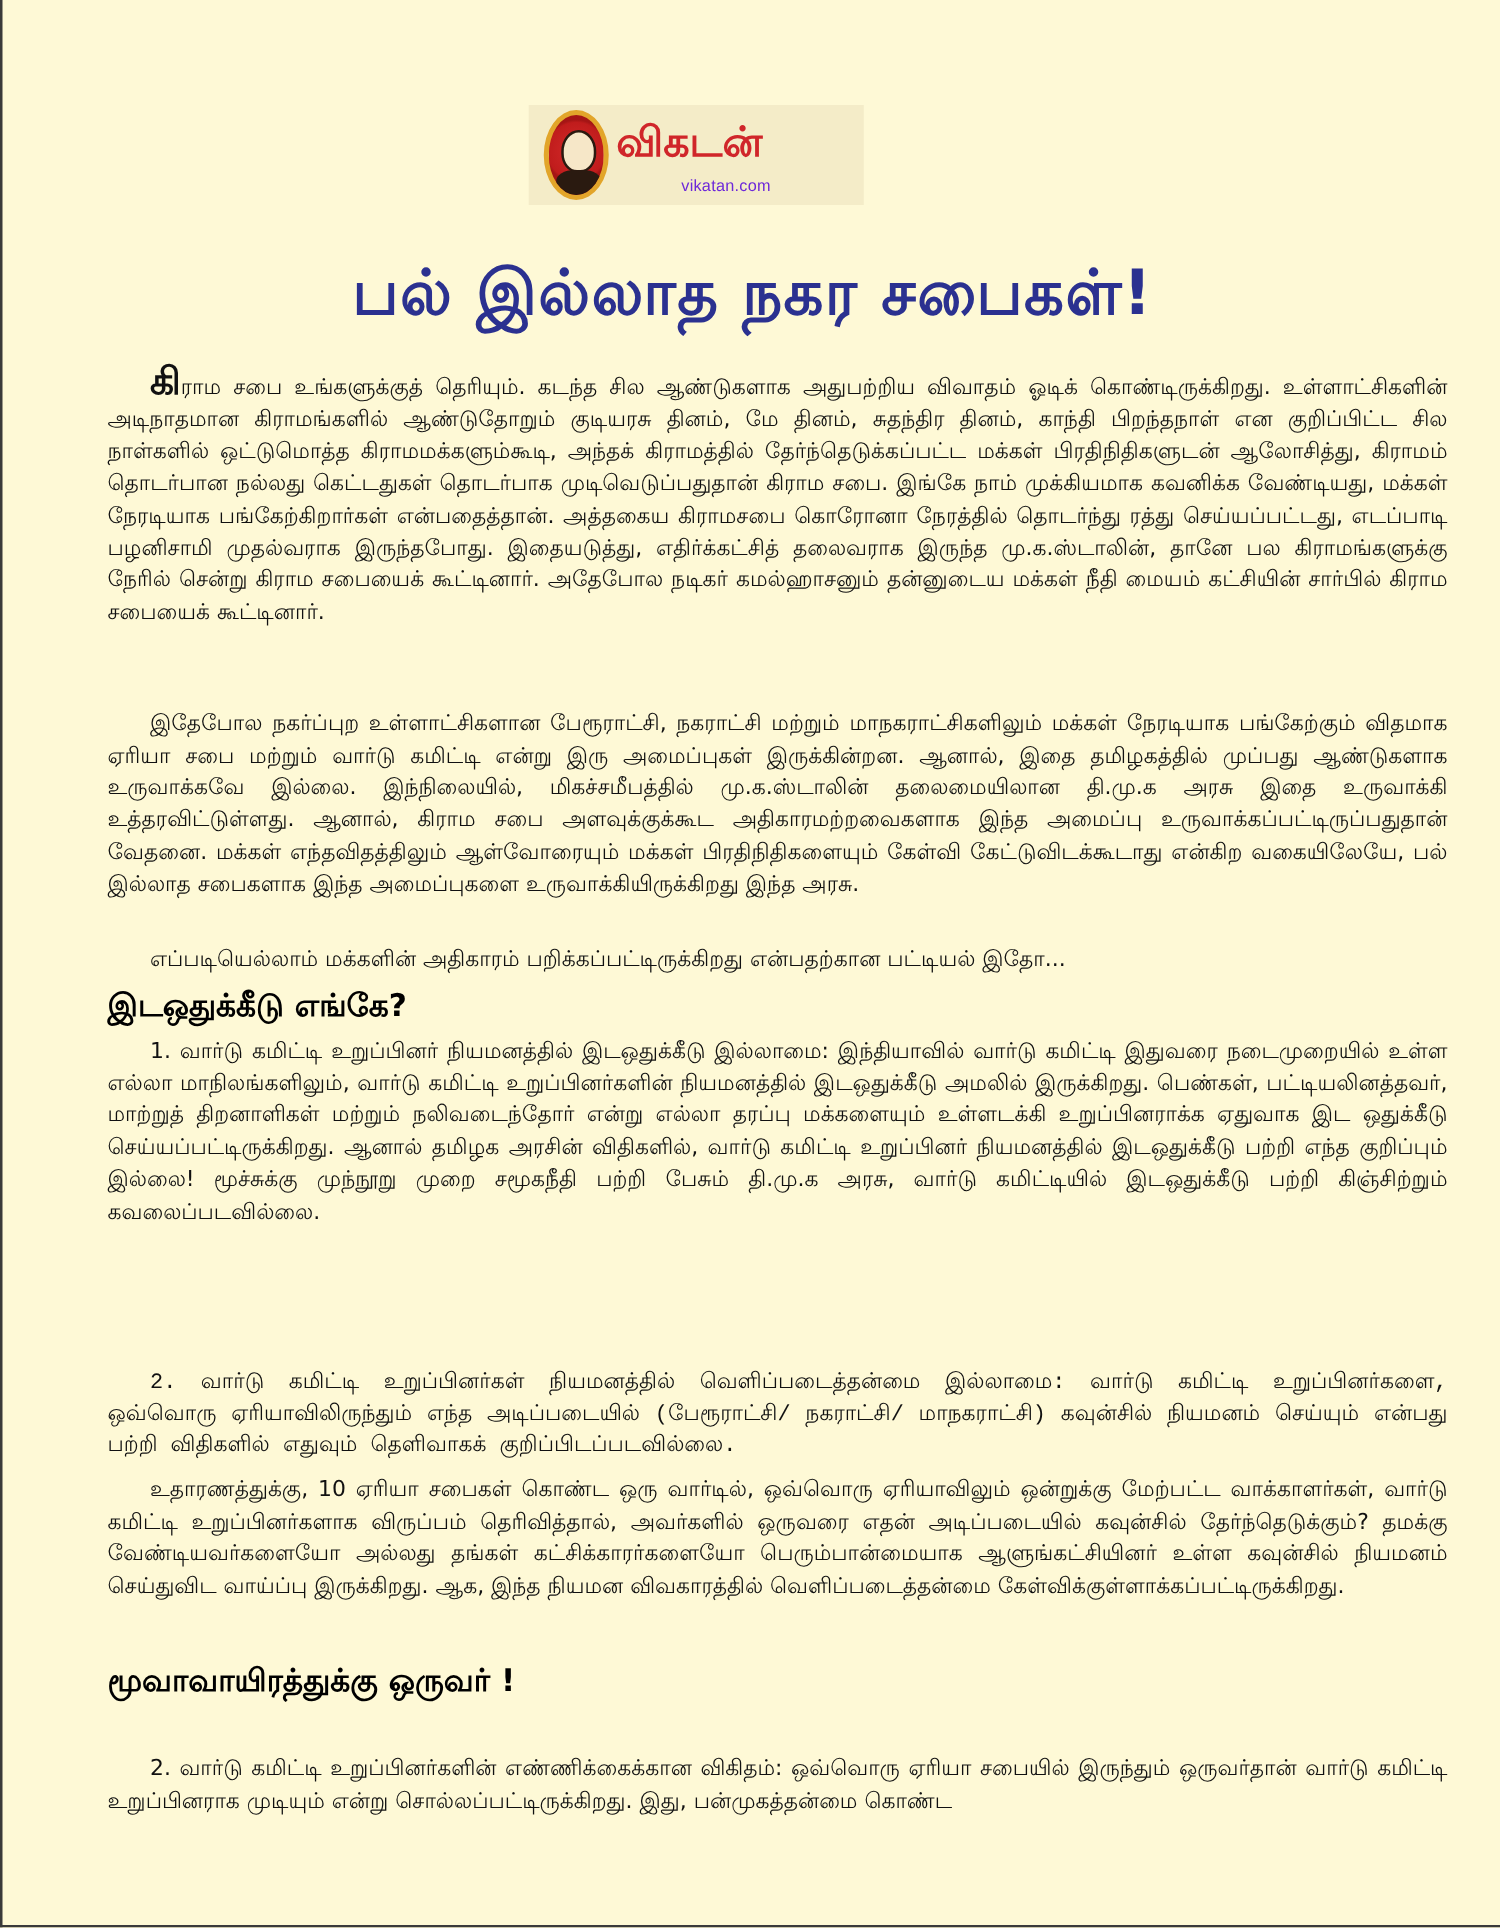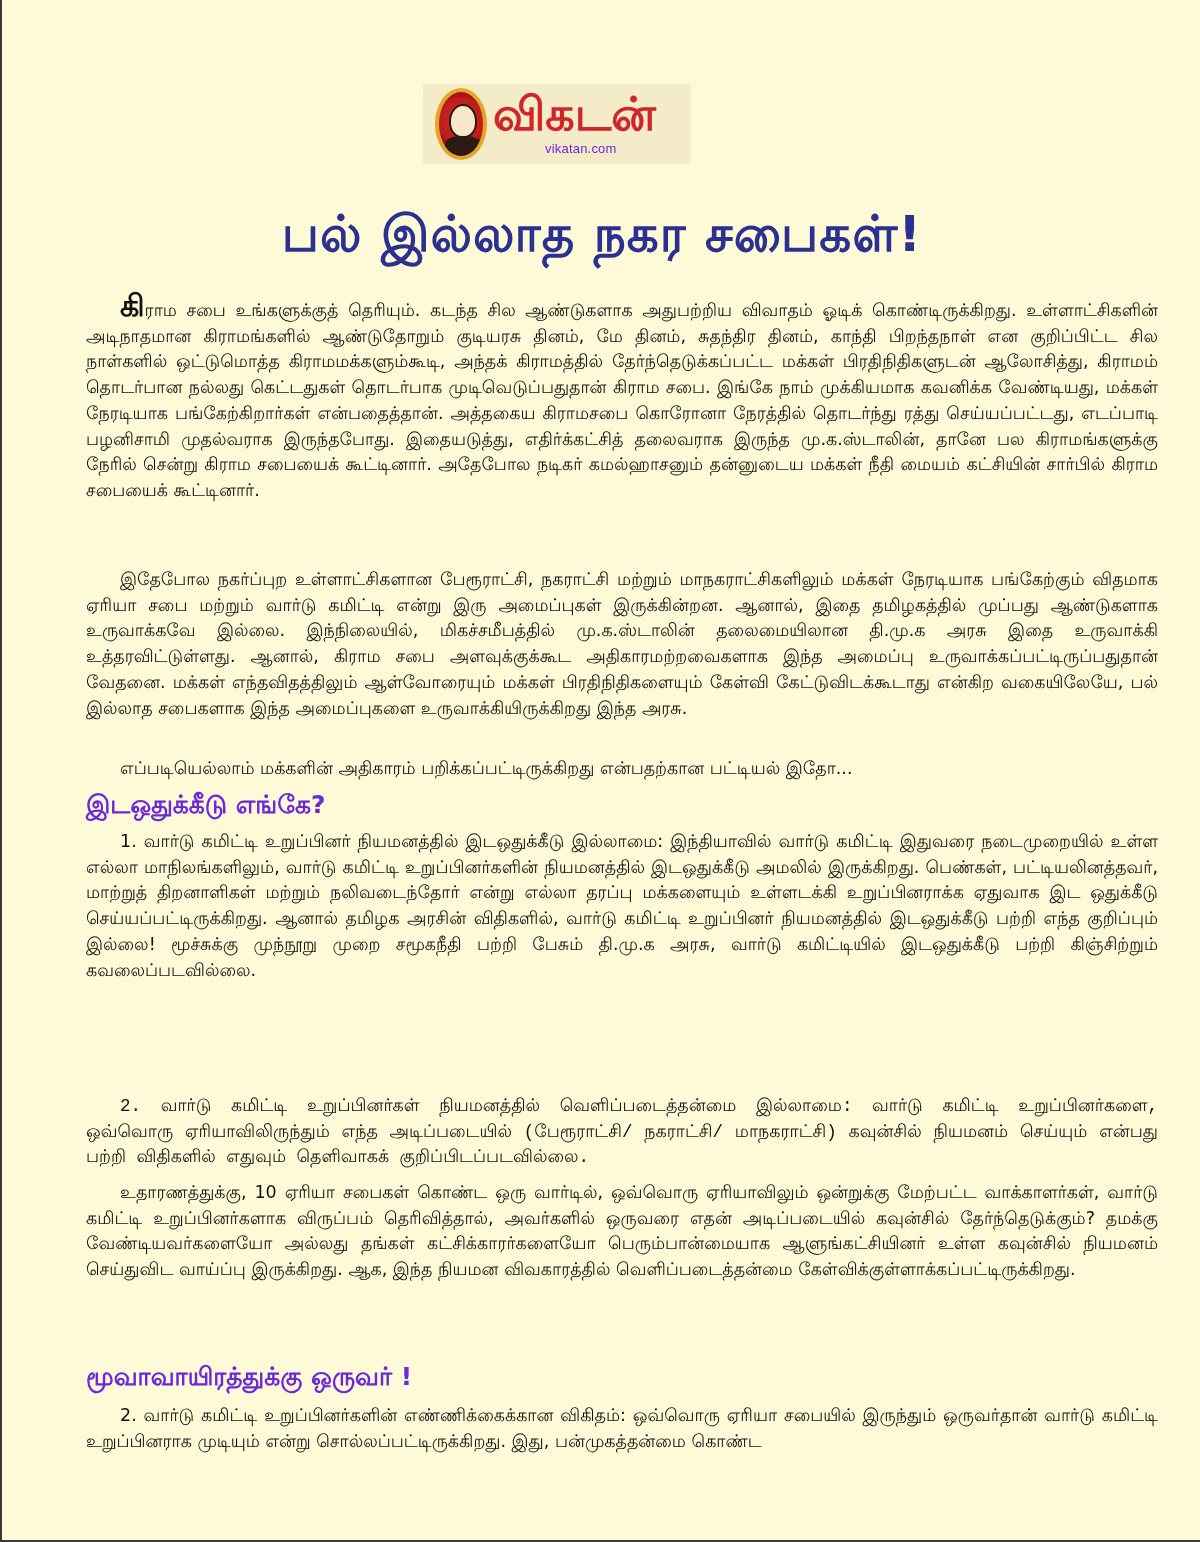--- a/index.html
+++ b/index.html
@@ -63,21 +63,21 @@
       height: 22px;
       background: #2a1a10;
       border-radius: 40% 40% 0 0;
     }
     .logo-wordmark {
       position: absolute;
       left: 70px;
       top: 2px;
       font-family: "DejaVu Sans", sans-serif;
       font-weight: bold;
-      font-size: 46px;
+      font-size: 33px;
       line-height: 56px;
       color: #d0262a;
       letter-spacing: 0px;
     }
     .logo-url {
       position: absolute;
       left: 122px;
       top: 57px;
       font-family: "Liberation Sans", sans-serif;
       font-size: 13px;
@@ -117,21 +117,21 @@
       line-height: 20px;
       color: #111;
     }
     .section-heading {
       position: absolute;
       left: 84px;
       font-family: "DejaVu Sans", sans-serif;
       font-weight: bold;
       font-size: 25px;
       line-height: 34px;
-      color: #6d28d9;
+      color: #000000;
       margin: 0;
     }
   </style>
 </head>
 <body>
 
 <div class="page">
 
   <div class="logo-box">
     <div class="logo-emblem">
@@ -149,16 +149,16 @@
   <p class="para" style="top:567px;">இதேபோல நகர்ப்புற உள்ளாட்சிகளான பேரூராட்சி, நகராட்சி மற்றும் மாநகராட்சிகளிலும் மக்கள் நேரடியாக பங்கேற்கும் விதமாக ஏரியா சபை மற்றும் வார்டு கமிட்டி என்று இரு அமைப்புகள் இருக்கின்றன. ஆனால், இதை தமிழகத்தில் முப்பது ஆண்டுகளாக உருவாக்கவே இல்லை. இந்நிலையில், மிகச்சமீபத்தில் மு.க.ஸ்டாலின் தலைமையிலான தி.மு.க அரசு இதை உருவாக்கி உத்தரவிட்டுள்ளது. ஆனால், கிராம சபை அளவுக்குக்கூட அதிகாரமற்றவைகளாக இந்த அமைப்பு உருவாக்கப்பட்டிருப்பதுதான் வேதனை. மக்கள் எந்தவிதத்திலும் ஆள்வோரையும் மக்கள் பிரதிநிதிகளையும் கேள்வி கேட்டுவிடக்கூடாது என்கிற வகையிலேயே, பல் இல்லாத சபைகளாக இந்த அமைப்புகளை உருவாக்கியிருக்கிறது இந்த அரசு.</p>
 
   <p class="para" style="top:756px;">எப்படியெல்லாம் மக்களின் அதிகாரம் பறிக்கப்பட்டிருக்கிறது என்பதற்கான பட்டியல் இதோ...</p>
 
   <h2 class="section-heading" style="top:788px;">இடஒதுக்கீடு எங்கே?</h2>
   <p class="para" style="top:829px;">1. வார்டு கமிட்டி உறுப்பினர் நியமனத்தில் இடஒதுக்கீடு இல்லாமை: இந்தியாவில் வார்டு கமிட்டி இதுவரை நடைமுறையில் உள்ள எல்லா மாநிலங்களிலும், வார்டு கமிட்டி உறுப்பினர்களின் நியமனத்தில் இடஒதுக்கீடு அமலில் இருக்கிறது. பெண்கள், பட்டியலினத்தவர், மாற்றுத் திறனாளிகள் மற்றும் நலிவடைந்தோர் என்று எல்லா தரப்பு மக்களையும் உள்ளடக்கி உறுப்பினராக்க ஏதுவாக இட ஒதுக்கீடு செய்யப்பட்டிருக்கிறது. ஆனால் தமிழக அரசின் விதிகளில், வார்டு கமிட்டி உறுப்பினர் நியமனத்தில் இடஒதுக்கீடு பற்றி எந்த குறிப்பும் இல்லை! மூச்சுக்கு முந்நூறு முறை சமூகநீதி பற்றி பேசும் தி.மு.க அரசு, வார்டு கமிட்டியில் இடஒதுக்கீடு பற்றி கிஞ்சிற்றும் கவலைப்படவில்லை.</p>
 
   <p class="para" style="top:1094px;font-family:Liberation Mono, monospace;">2. வார்டு கமிட்டி உறுப்பினர்கள் நியமனத்தில் வெளிப்படைத்தன்மை இல்லாமை: வார்டு கமிட்டி உறுப்பினர்களை, ஒவ்வொரு ஏரியாவிலிருந்தும் எந்த அடிப்படையில் (பேரூராட்சி/ நகராட்சி/ மாநகராட்சி) கவுன்சில் நியமனம் செய்யும் என்பது பற்றி விதிகளில் எதுவும் தெளிவாகக் குறிப்பிடப்படவில்லை.</p>
   <p class="para" style="top:1180px;">உதாரணத்துக்கு, 10 ஏரியா சபைகள் கொண்ட ஒரு வார்டில், ஒவ்வொரு ஏரியாவிலும் ஒன்றுக்கு மேற்பட்ட வாக்காளர்கள், வார்டு கமிட்டி உறுப்பினர்களாக விருப்பம் தெரிவித்தால், அவர்களில் ஒருவரை எதன் அடிப்படையில் கவுன்சில் தேர்ந்தெடுக்கும்? தமக்கு வேண்டியவர்களையோ அல்லது தங்கள் கட்சிக்காரர்களையோ பெரும்பான்மையாக ஆளுங்கட்சியினர் உள்ள கவுன்சில் நியமனம் செய்துவிட வாய்ப்பு இருக்கிறது. ஆக, இந்த நியமன விவகாரத்தில் வெளிப்படைத்தன்மை கேள்விக்குள்ளாக்கப்பட்டிருக்கிறது.</p>
 
-  <h2 class="section-heading" style="top:1360px;">மூவாவாயிரத்துக்கு ஒருவர் !</h2>
+  <h2 class="section-heading" style="top:1328px;">மூவாவாயிரத்துக்கு ஒருவர் !</h2>
   <p class="para" style="top:1403px;">2. வார்டு கமிட்டி உறுப்பினர்களின் எண்ணிக்கைக்கான விகிதம்: ஒவ்வொரு ஏரியா சபையில் இருந்தும் ஒருவர்தான் வார்டு கமிட்டி உறுப்பினராக முடியும் என்று சொல்லப்பட்டிருக்கிறது. இது, பன்முகத்தன்மை கொண்ட</p>
 
 </div>
 
 </body></html>

